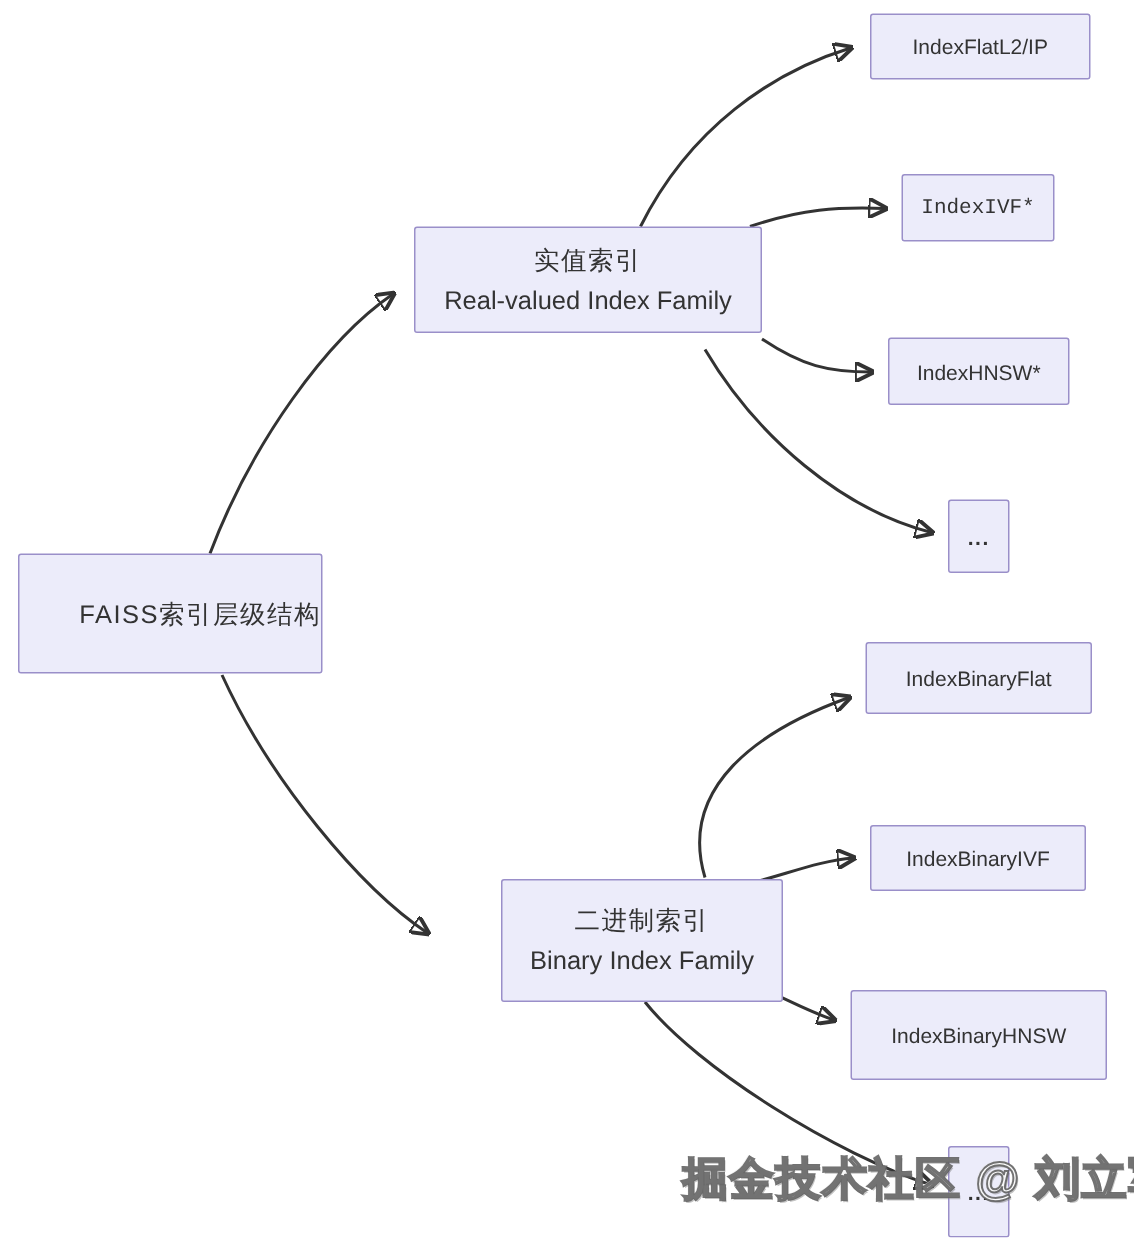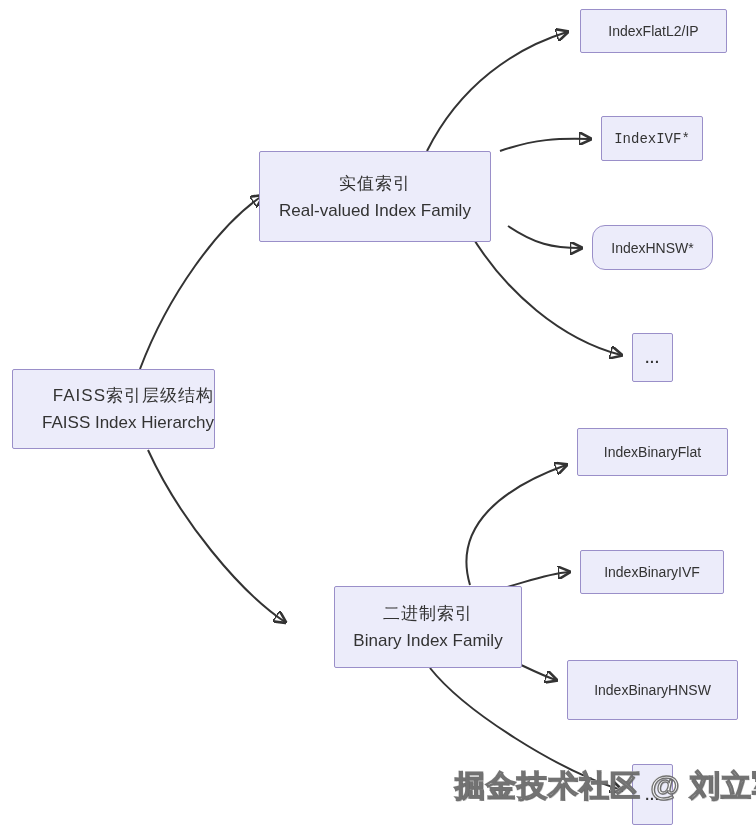--- a/index.html
+++ b/index.html
@@ -65,37 +65,36 @@
     <path d="M470,585 C452,525 505,487 566,465" marker-end="url(#arrow)"></path>
     <path d="M487,592 C520,585 543,574 569,572" marker-end="url(#arrow)"></path>
     <path d="M487,651 C515,660 532,672 556,680" marker-end="url(#arrow)"></path>
     <path d="M430,668 C465,712 558,770 621,790" marker-end="url(#arrow)"></path>
   </svg>
 
   <div class="layer-nodes">
 
     <div class="node" style="left:12px; top:369px; width:203px; height:80px;align-items:flex-end;">
       <span class="zh">FAISS索引层级结构</span>
-      <span>FAISS Index Hierarchy</span>
     </div>
 
-    <div class="node" style="left:259px; top:151px; width:232px; height:91px;">
+    <div class="node" style="left:276px; top:151px; width:232px; height:71px;">
       <span class="zh">实值索引</span>
       <span>Real-valued Index Family</span>
     </div>
 
     <div class="node leaf" style="left:580px; top:9px; width:147px; height:44px;">
       <span>IndexFlatL2/IP</span>
     </div>
 
     <div class="node leaf" style="left:601px; top:116px; width:102px; height:45px;font-family:Liberation Mono, monospace;">
       <span>IndexIVF*</span>
     </div>
 
-    <div class="node leaf" style="left:592px; top:225px; width:121px; height:45px;border-radius:13px;">
+    <div class="node leaf" style="left:592px; top:225px; width:121px; height:45px;">
       <span>IndexHNSW*</span>
     </div>
 
     <div class="node leaf dots" style="left:632px; top:333px; width:41px; height:49px;">
       <span>...</span>
     </div>
 
     <div class="node" style="left:298px; top:586px; width:188px; height:82px;margin-left:36px;">
       <span class="zh">二进制索引</span>
       <span>Binary Index Family</span>

